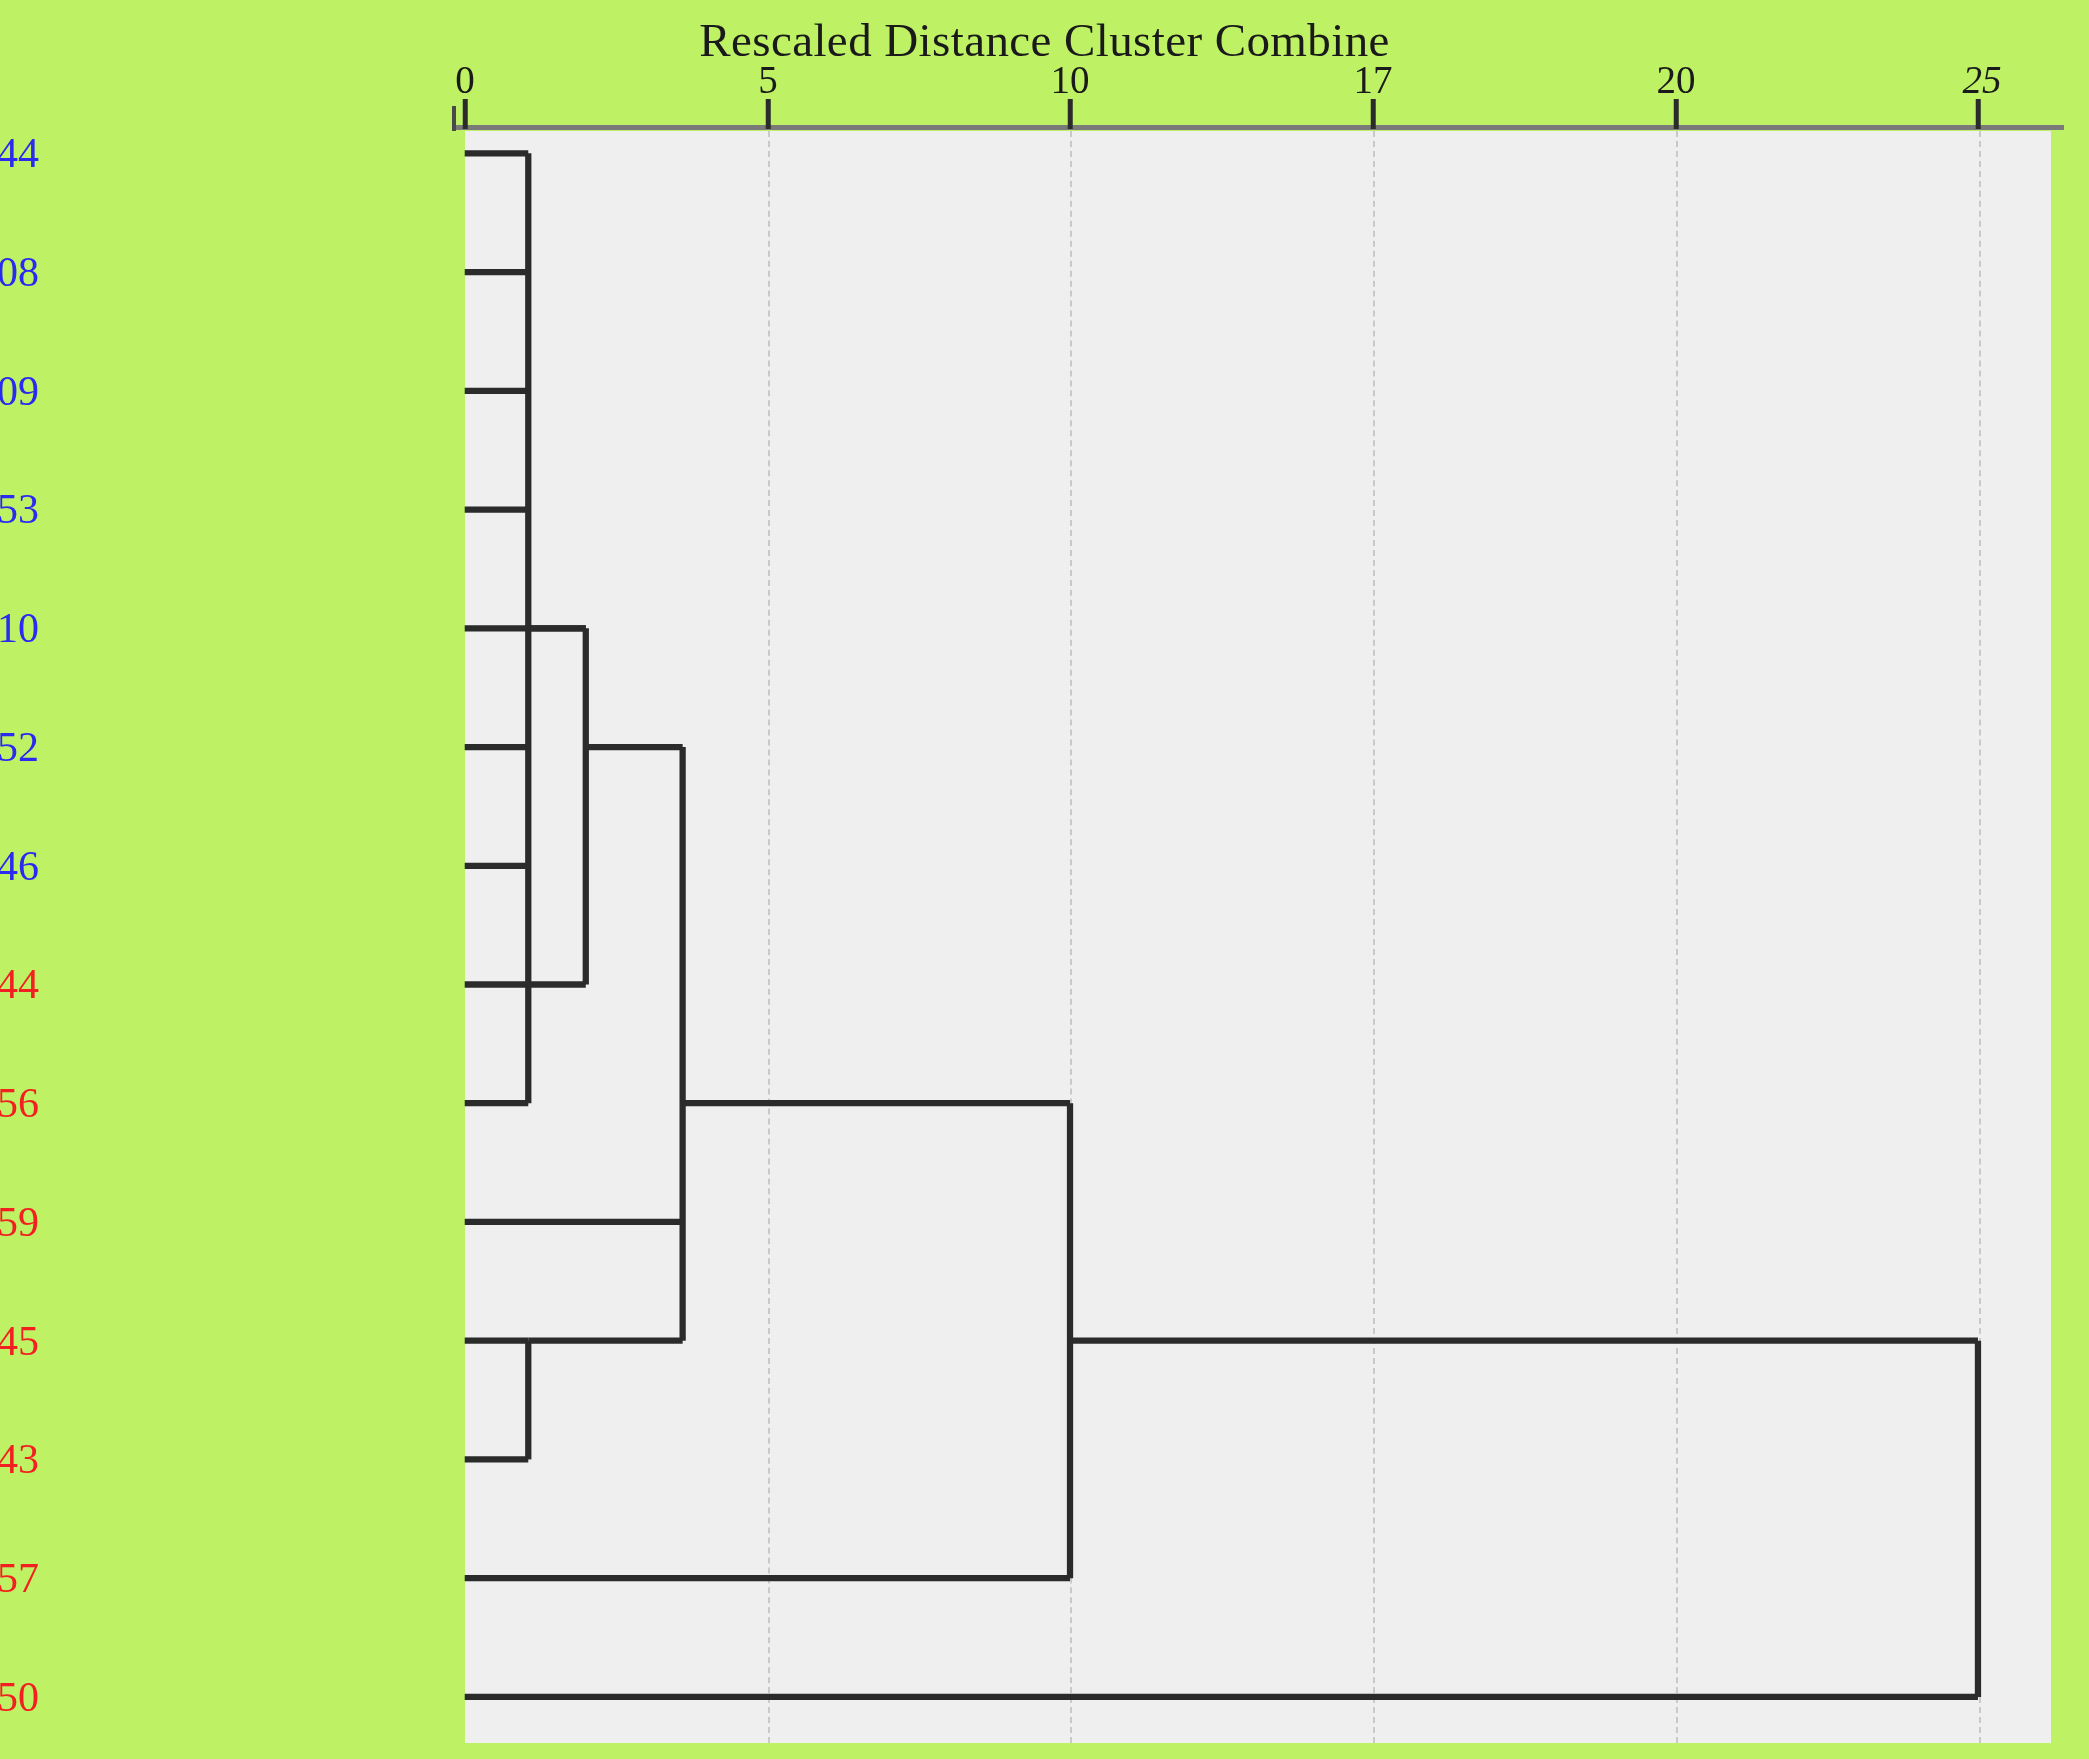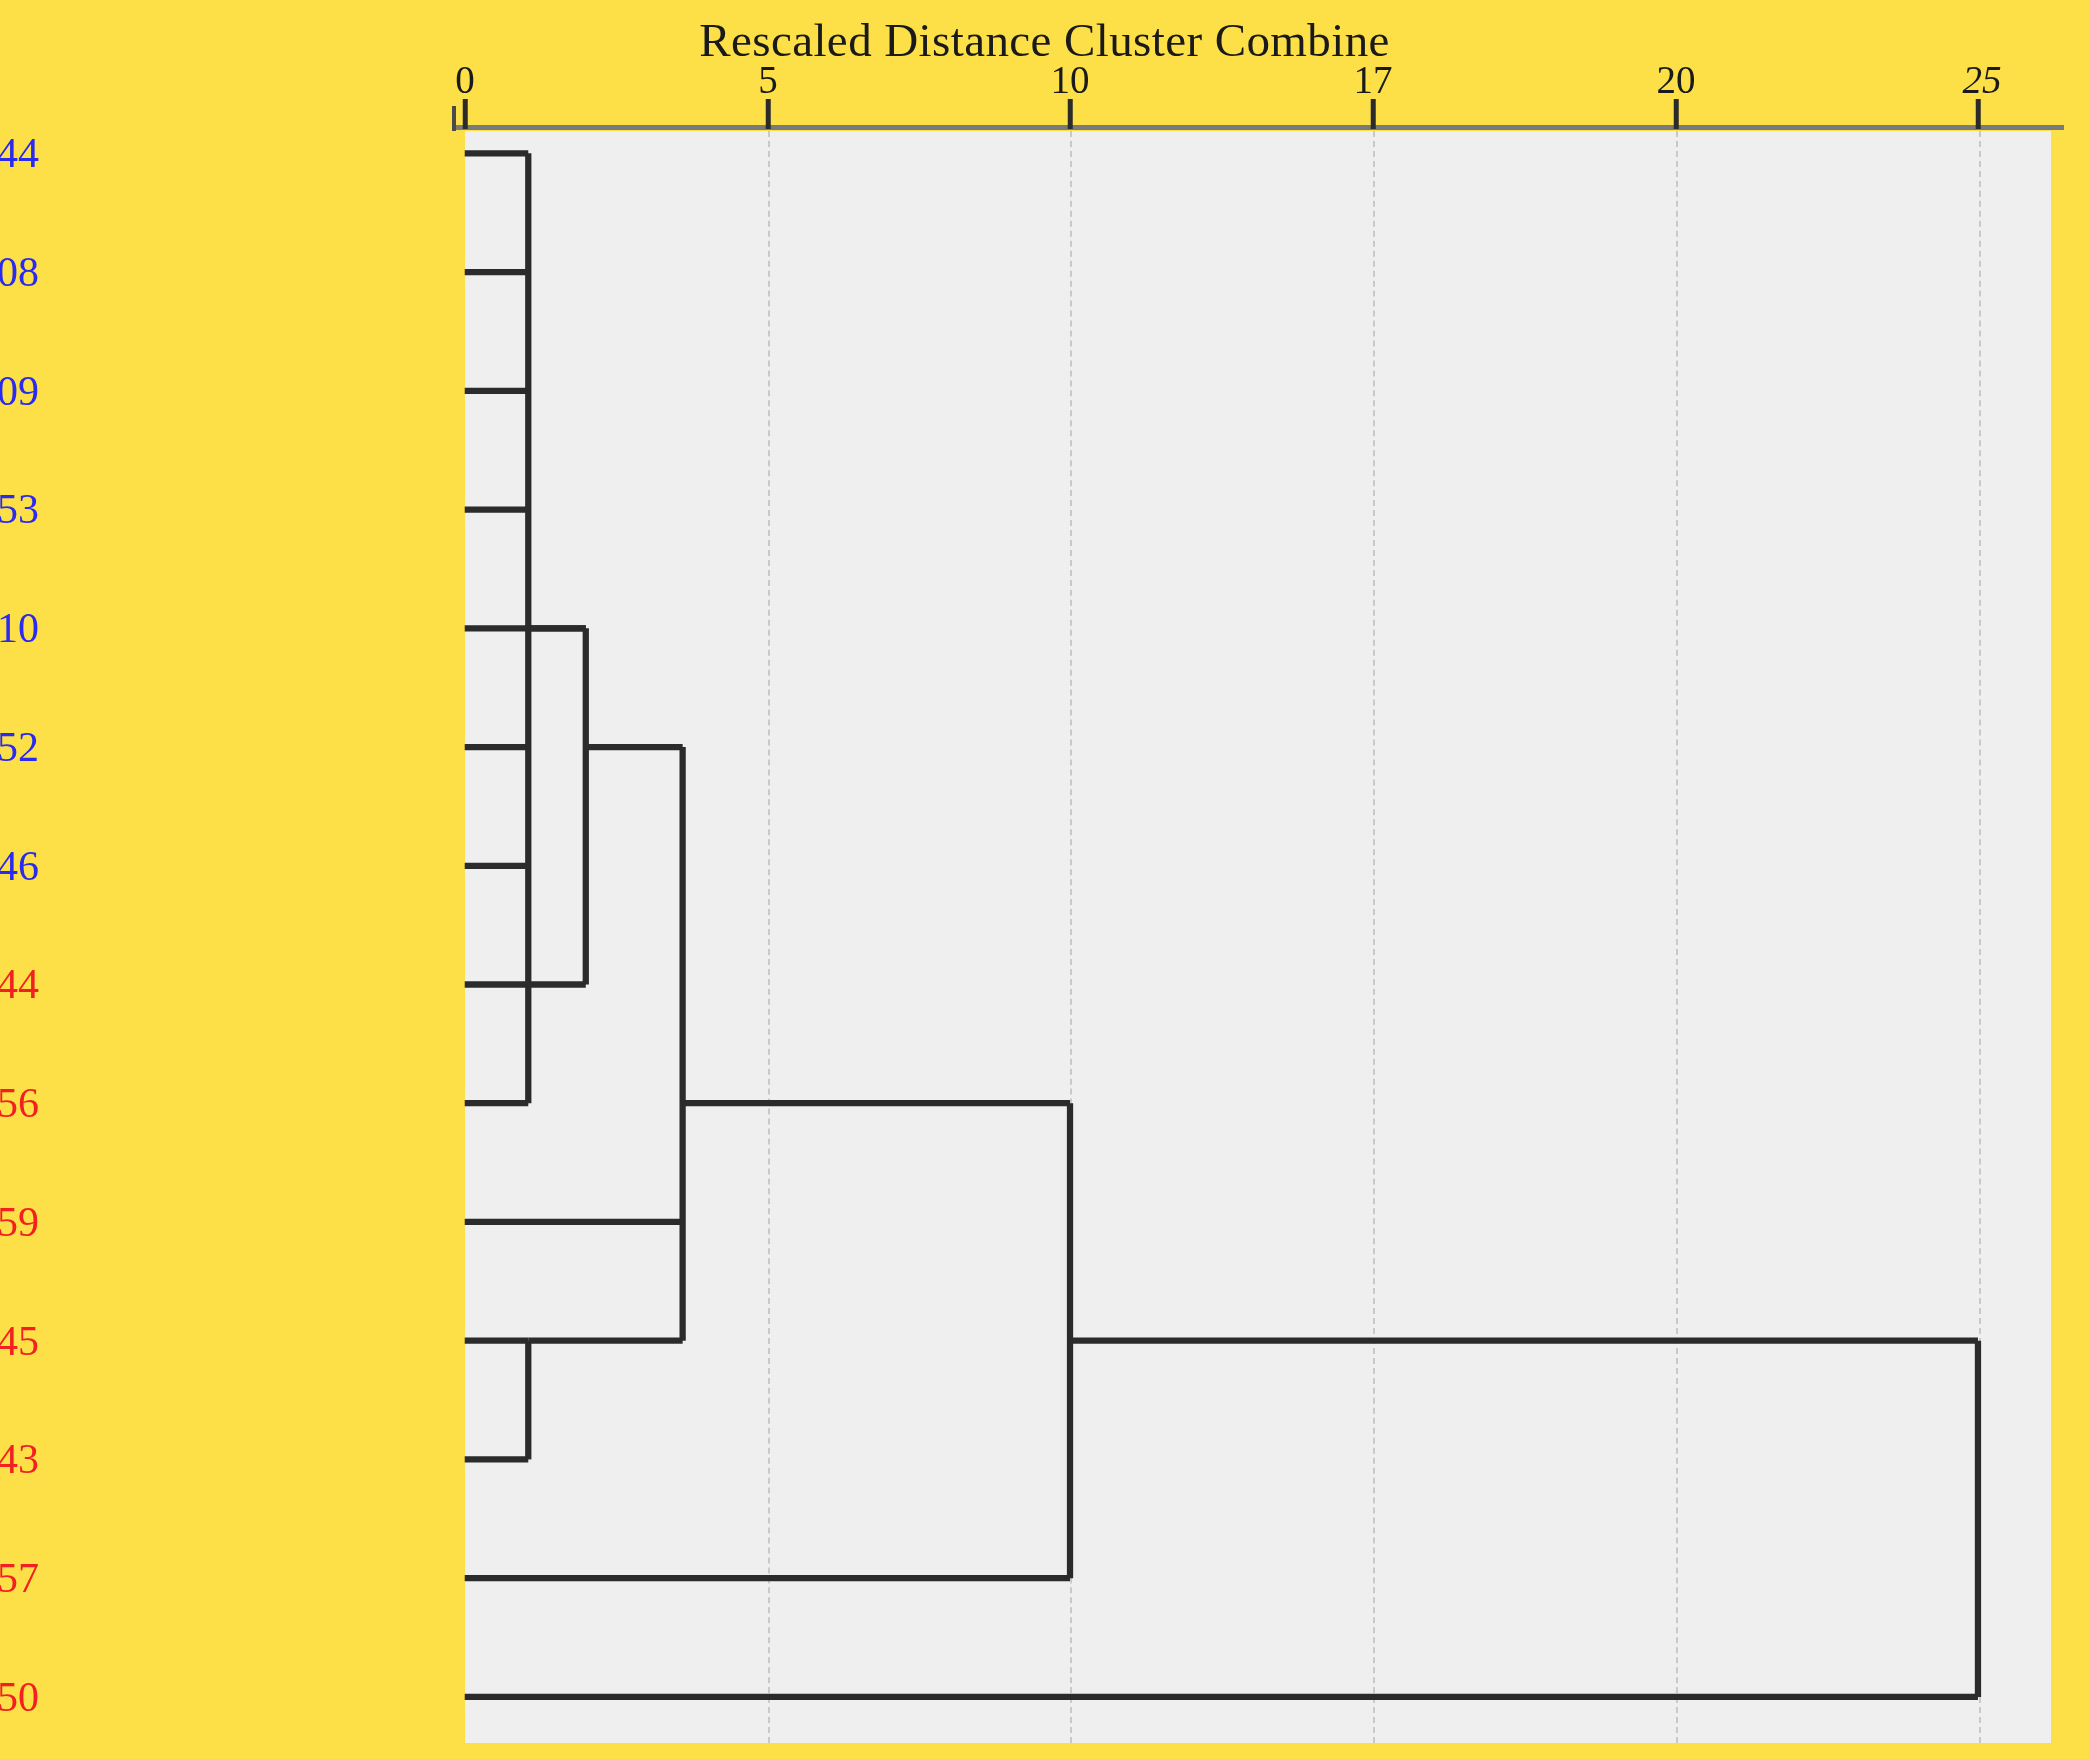--- a/index.html
+++ b/index.html
@@ -1,17 +1,17 @@
 <!DOCTYPE html>
 <html style="font-size:14.3px"><head>
 <meta charset="utf-8">
 <style>
   html,body{margin:0;padding:0;background:#ffffff;}
   body{width:2089px;height:1760px;font-family:"Liberation Serif",serif;overflow:hidden;}
-  #root{position:relative;width:2089px;height:1760px;background:#fde047;}
+  #root{position:relative;width:2089px;height:1760px;background:#bef264;}
 
   #chart-title{
     position:absolute;left:0;top:12.5px;width:2089px;
     text-align:center;
     font-family:"Liberation Serif",serif;
     font-size:47px;color:#1a1a1a;letter-spacing:0.4px;
     white-space:nowrap;
   }
 
   .tick-label{

